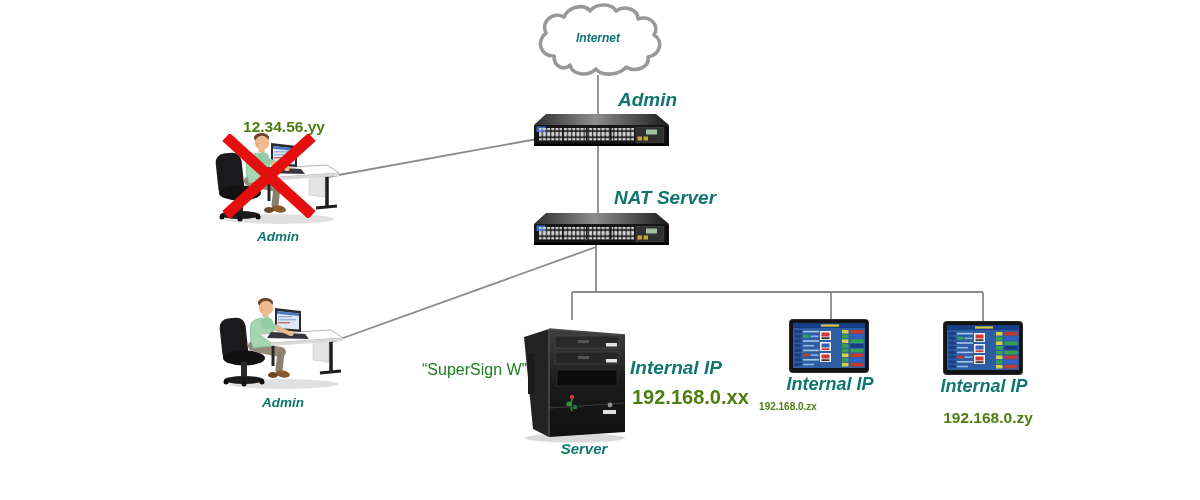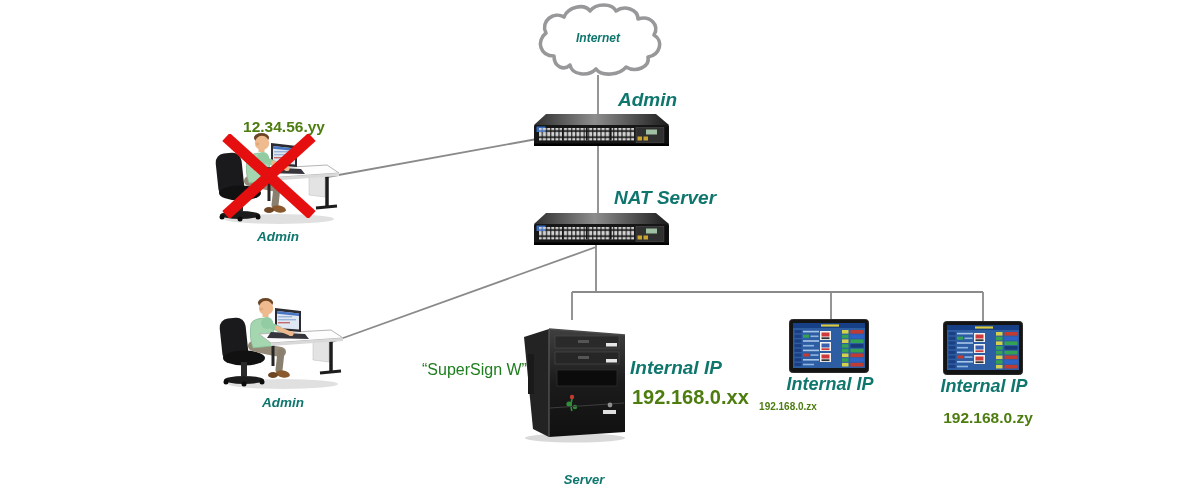--- a/index.html
+++ b/index.html
@@ -239,21 +239,21 @@
 
   <svg class="abs z1" style="left:217px;top:296px" width="132" height="94">
       <use href="#sym-admin"></use>
     </svg>
   <div class="abs z2 lbl ctr" style="left:218px;top:395px;width:130px;font-size:13.5px;">Admin</div>
 
   <div class="abs z2 green" style="left:386px;top:361px;font-size:16px;margin-left:36px;">“SuperSign W”</div>
   <svg class="abs z1" style="left:520px;top:314px" width="108" height="130">
       <use href="#sym-server"></use>
     </svg>
-  <div class="abs z2 lbl ctr" style="left:534px;top:440px;width:100px;font-size:13px;margin-top:32px;">Server</div>
+  <div class="abs z2 lbl ctr" style="left:534px;top:440px;width:100px;font-size:15px;">Server</div>
   <div class="abs z2 lbl" style="left:630px;top:357px;font-size:19px;">Internal IP</div>
   <div class="abs z2 red" style="left:632px;top:386px;font-size:20px;">192.168.0.xx</div>
 
   <svg class="abs z1" style="left:789px;top:319px" width="80" height="54">
       <use href="#sym-display"></use>
     </svg>
   <div class="abs z2 lbl ctr" style="left:770px;top:374px;width:120px;font-size:18px;">Internal IP</div>
   <div class="abs z2 red ctr" style="left:728px;top:401px;width:120px;font-size:10px;">192.168.0.zx</div>
 
   <svg class="abs z1" style="left:943px;top:321px" width="80" height="54">

